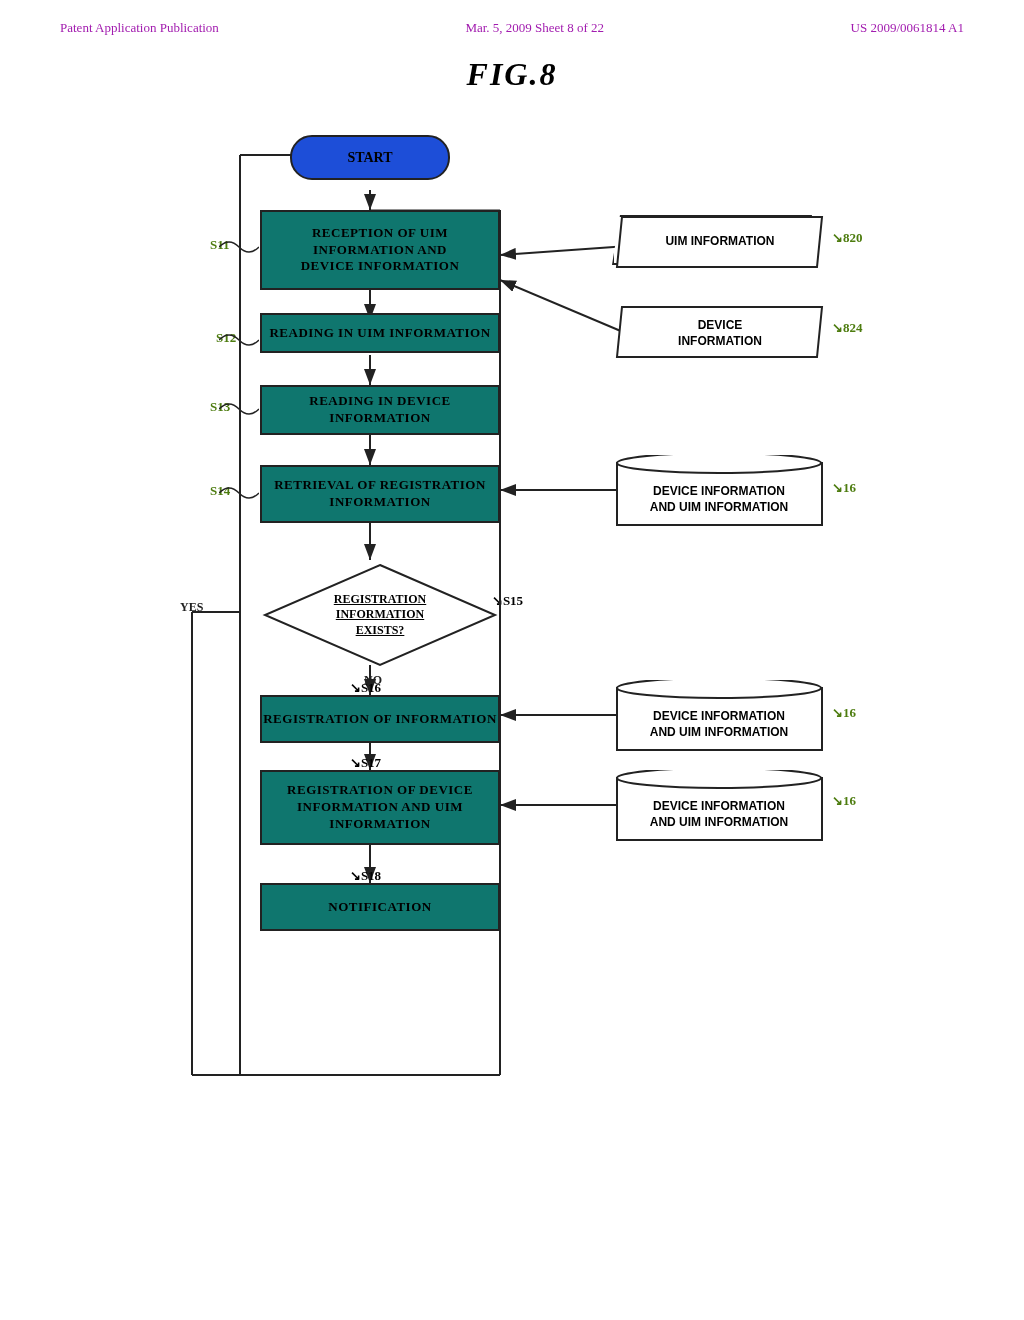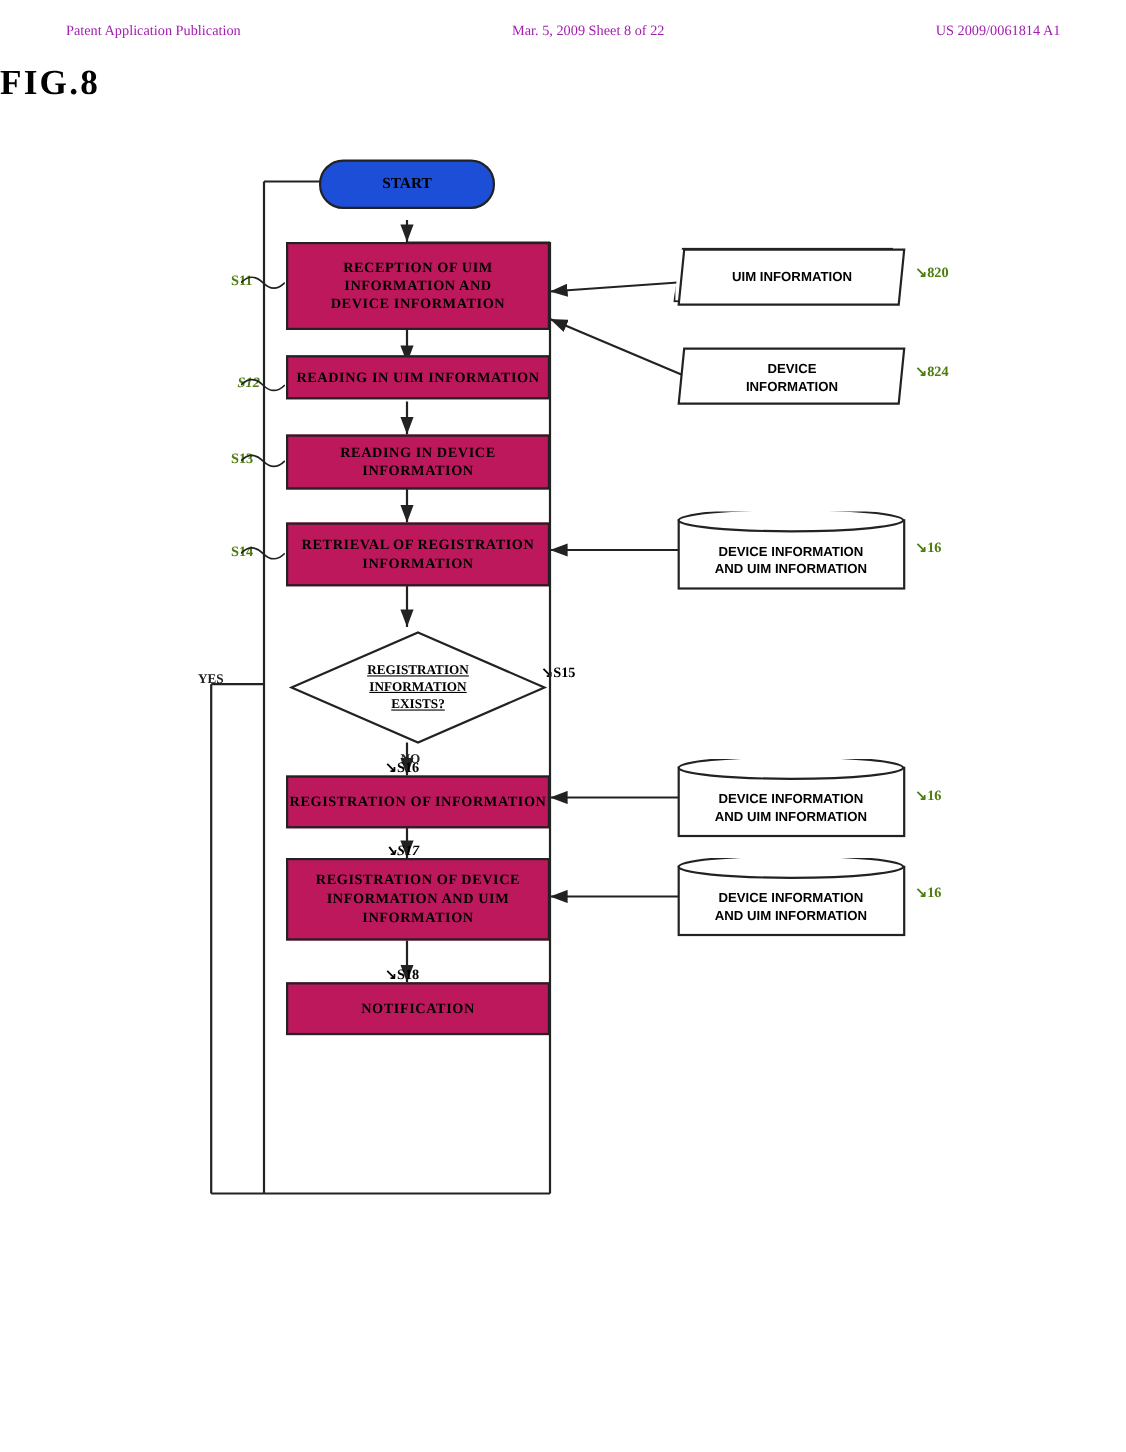--- a/index.html
+++ b/index.html
@@ -15,42 +15,44 @@
     .page-header {
       display: flex;
       justify-content: space-between;
       align-items: center;
       padding: 20px 60px 10px 60px;
       font-size: 13px;
       color: #a21caf;
     }
 
     .page-title-area {
+      text-align: center;
       margin-top: 10px;
-      margin-bottom: 42px;
+      margin-bottom: 32px;
+      font-style: italic;
     }
 
     .fig-title {
       font-size: 32px;
       font-weight: bold;
       letter-spacing: 2px;
     }
 
     .diagram-container {
       position: relative;
       width: 780px;
       margin: 0 auto;
       height: 1120px;
     }
 
     
     .fc-box {
       position: absolute;
       border: 2px solid #222;
-      background: #be185d;
+      background: #0f766e;
       display: flex;
       align-items: center;
       justify-content: center;
       text-align: center;
       font-size: 13px;
       font-weight: bold;
       letter-spacing: 0.5px;
       line-height: 1.3;
     }
 
@@ -180,21 +182,21 @@
   <div class="step-label" style="left: 88px; top: 112px;">S11</div>
   <svg style="position:absolute;top:112px;left:97px;width:40px;height:20px;">
     <path d="M0,10 Q10,0 20,10 Q30,20 40,10" stroke="#222" stroke-width="1.5" fill="none"></path>
   </svg>
 
   <div class="fc-box" style="
     left: 138px; top: 188px; width: 240px; height: 40px;
   ">
     <span>READING IN UIM INFORMATION</span>
   </div>
-  <div class="step-label" style="left: 94px; top: 205px; font-style: italic;">S12</div>
+  <div class="step-label" style="left: 94px; top: 205px;">S12</div>
   <svg style="position:absolute;top:205px;left:97px;width:40px;height:20px;">
     <path d="M0,10 Q10,0 20,10 Q30,20 40,10" stroke="#222" stroke-width="1.5" fill="none"></path>
   </svg>
 
   <div class="fc-box" style="
     left: 138px; top: 260px; width: 240px; height: 50px;
   ">
     <span>READING IN DEVICE<br>INFORMATION</span>
   </div>
   <div class="step-label" style="left: 88px; top: 274px;">S13</div>
@@ -230,21 +232,21 @@
   <div class="arrow-label" style="left: 242px; top: 548px;">NO</div>
 
   <div style="position:absolute; left: 228px; top: 555px; font-size:13px; font-weight:bold;">↘S16</div>
 
   <div class="fc-box" style="
     left: 138px; top: 570px; width: 240px; height: 48px;
   ">
     <span>REGISTRATION OF INFORMATION</span>
   </div>
 
-  <div style="position:absolute; left: 228px; top: 630px; font-size:13px; font-weight:bold;font-style:italic;">↘S17</div>
+  <div style="position:absolute; left: 228px; top: 630px; font-size:13px; font-weight:bold;">↘S17</div>
 
   <div class="fc-box" style="
     left: 138px; top: 645px; width: 240px; height: 75px;
   ">
     <span>REGISTRATION OF DEVICE<br>INFORMATION AND UIM<br>INFORMATION</span>
   </div>
 
   <div style="position:absolute; left: 228px; top: 743px; font-size:13px; font-weight:bold;">↘S18</div>
 
   <div class="fc-box" style="

